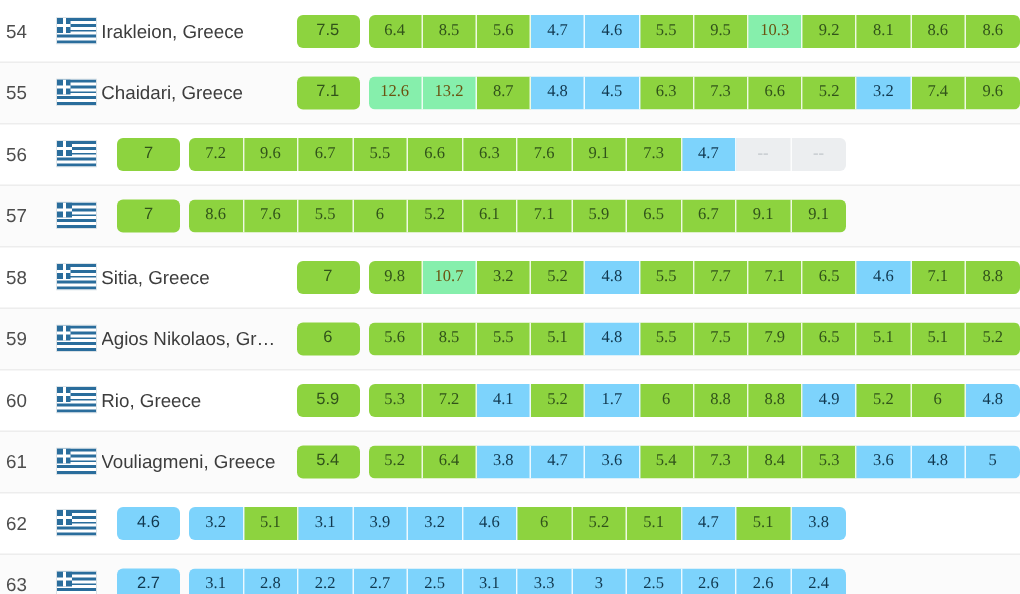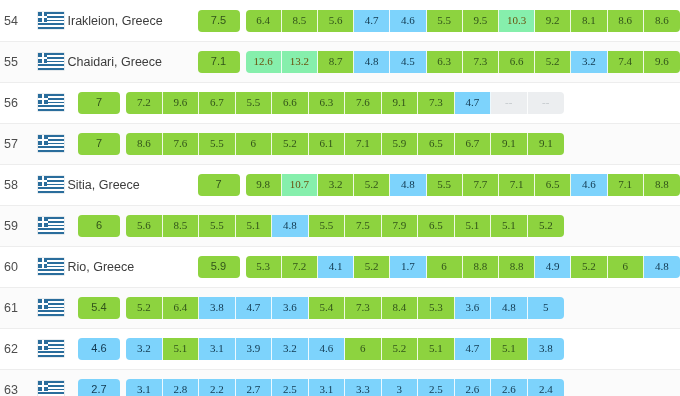--- a/index.html
+++ b/index.html
@@ -333,20 +333,21 @@
           <i class="stripe s0"></i>
           <i class="stripe s1"></i>
           <i class="stripe s2"></i>
           <i class="stripe s3"></i>
           <i class="stripe s4"></i>
           <i class="canton"></i>
           <i class="cross-v"></i>
           <i class="cross-h"></i>
         </span>
       </div>
+      <div class="name">Agios Nikolaos, Gre...</div>
       <div class="score-wrap">
         <div class="score v-green">6</div>
       </div>
       <div class="months">
         <div class="m v-green">5.6</div>
         <div class="m v-green">8.5</div>
         <div class="m v-green">5.5</div>
         <div class="m v-green">5.1</div>
         <div class="m v-blue">4.8</div>
         <div class="m v-green">5.5</div>
@@ -398,20 +399,21 @@
           <i class="stripe s0"></i>
           <i class="stripe s1"></i>
           <i class="stripe s2"></i>
           <i class="stripe s3"></i>
           <i class="stripe s4"></i>
           <i class="canton"></i>
           <i class="cross-v"></i>
           <i class="cross-h"></i>
         </span>
       </div>
+      <div class="name">Vouliagmeni, Greece</div>
       <div class="score-wrap">
         <div class="score v-green">5.4</div>
       </div>
       <div class="months">
         <div class="m v-green">5.2</div>
         <div class="m v-green">6.4</div>
         <div class="m v-blue">3.8</div>
         <div class="m v-blue">4.7</div>
         <div class="m v-blue">3.6</div>
         <div class="m v-green">5.4</div>

